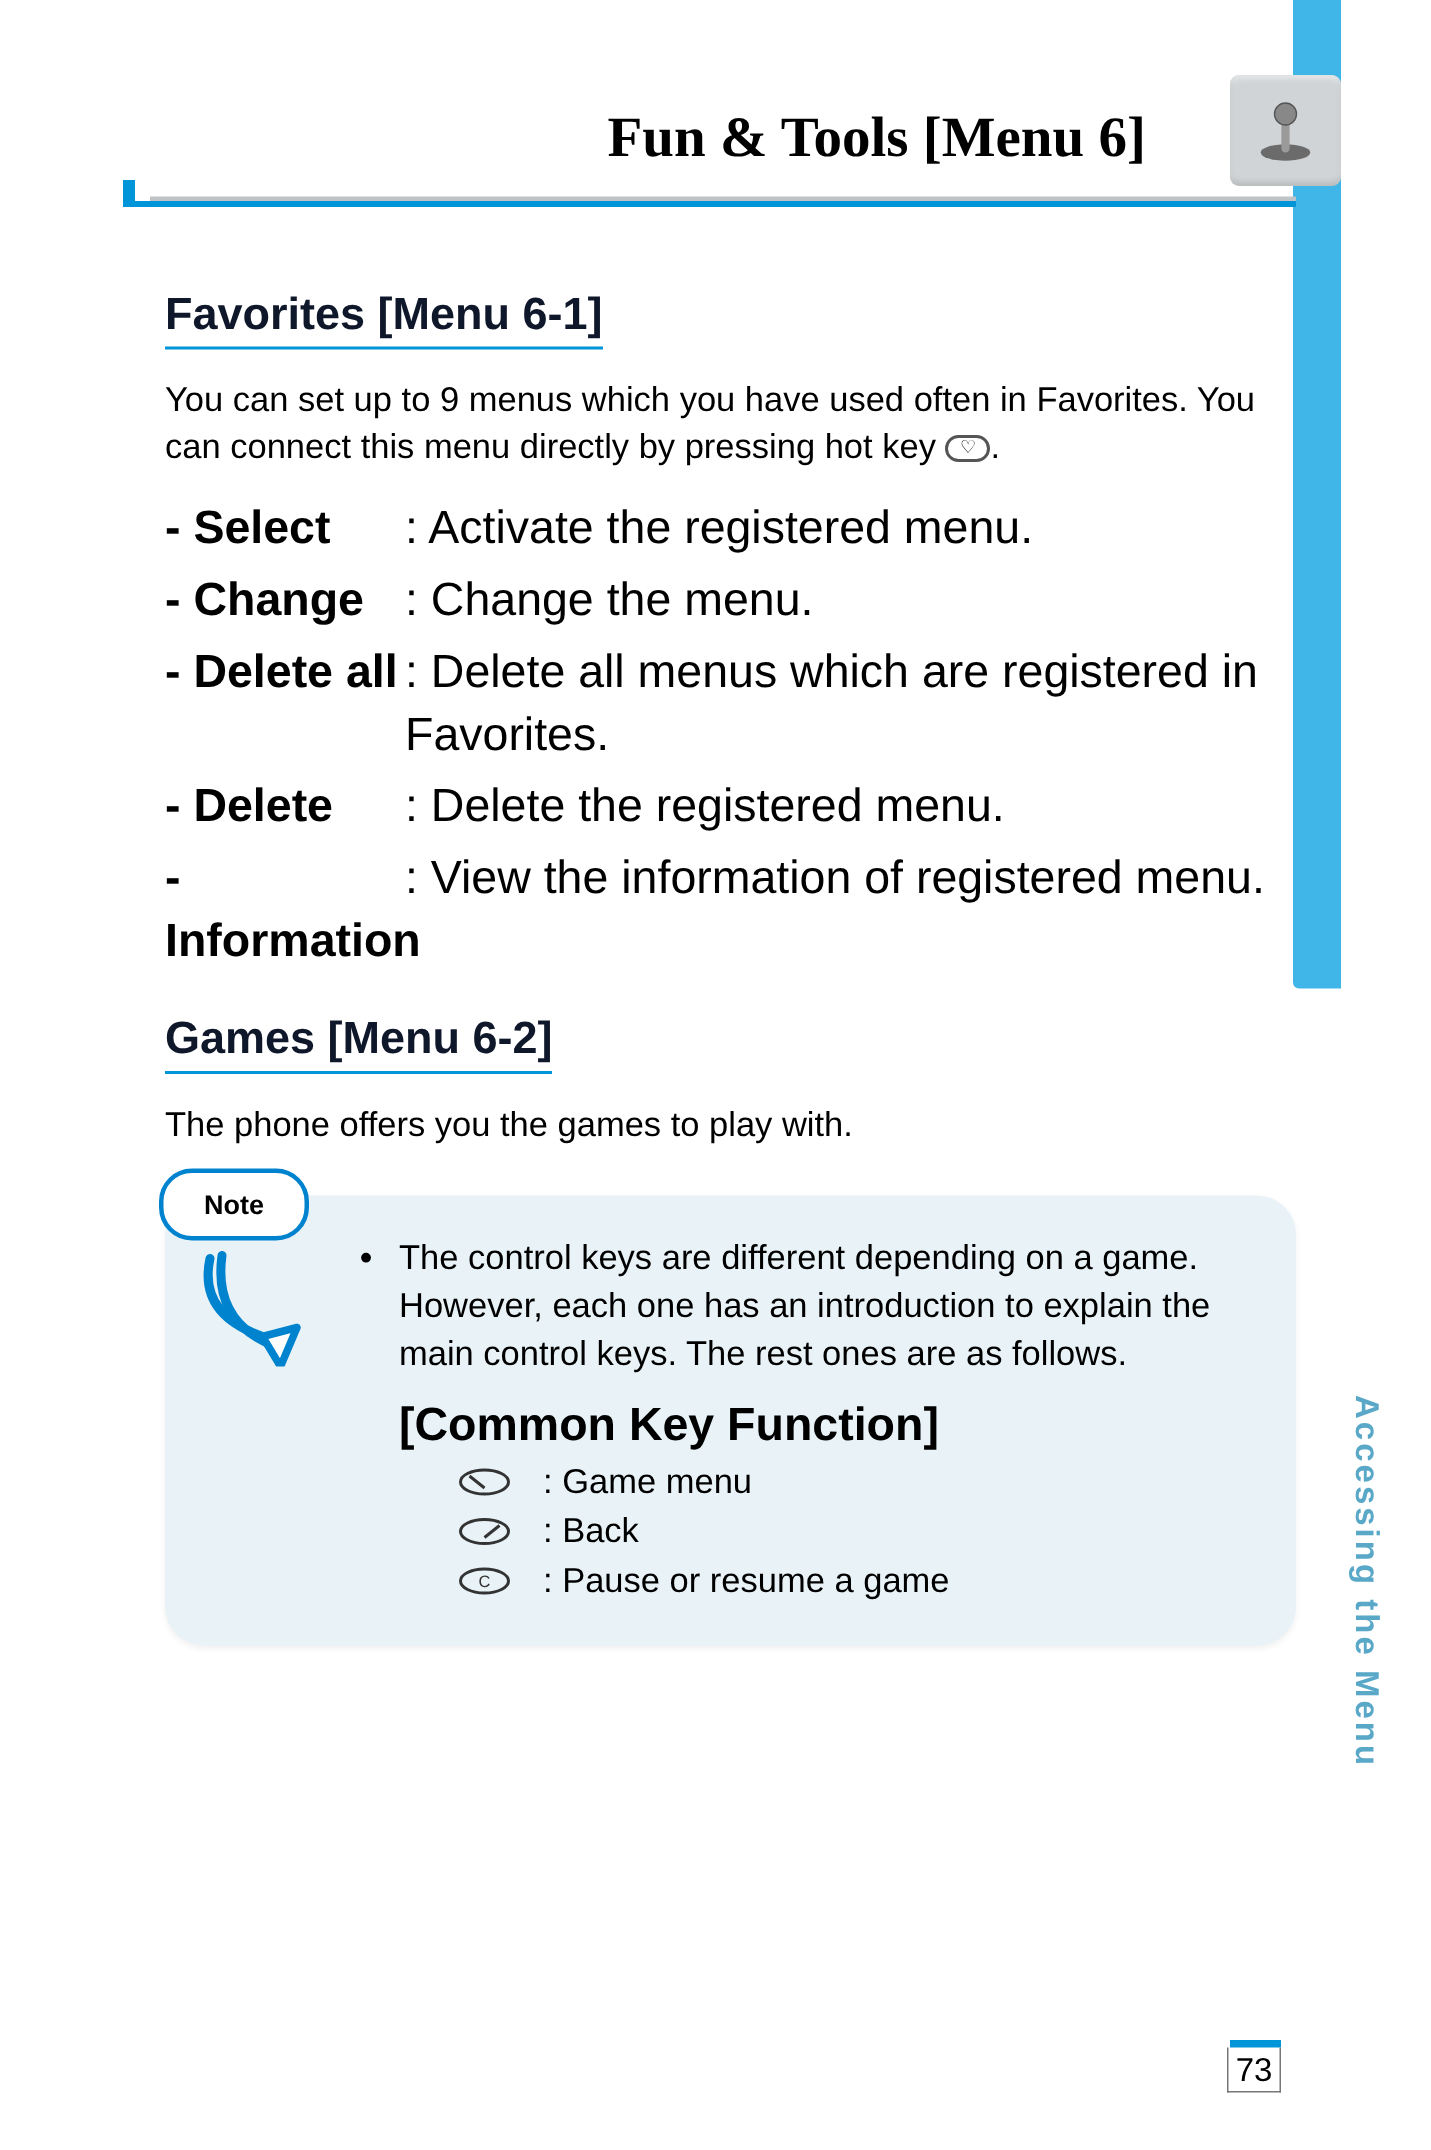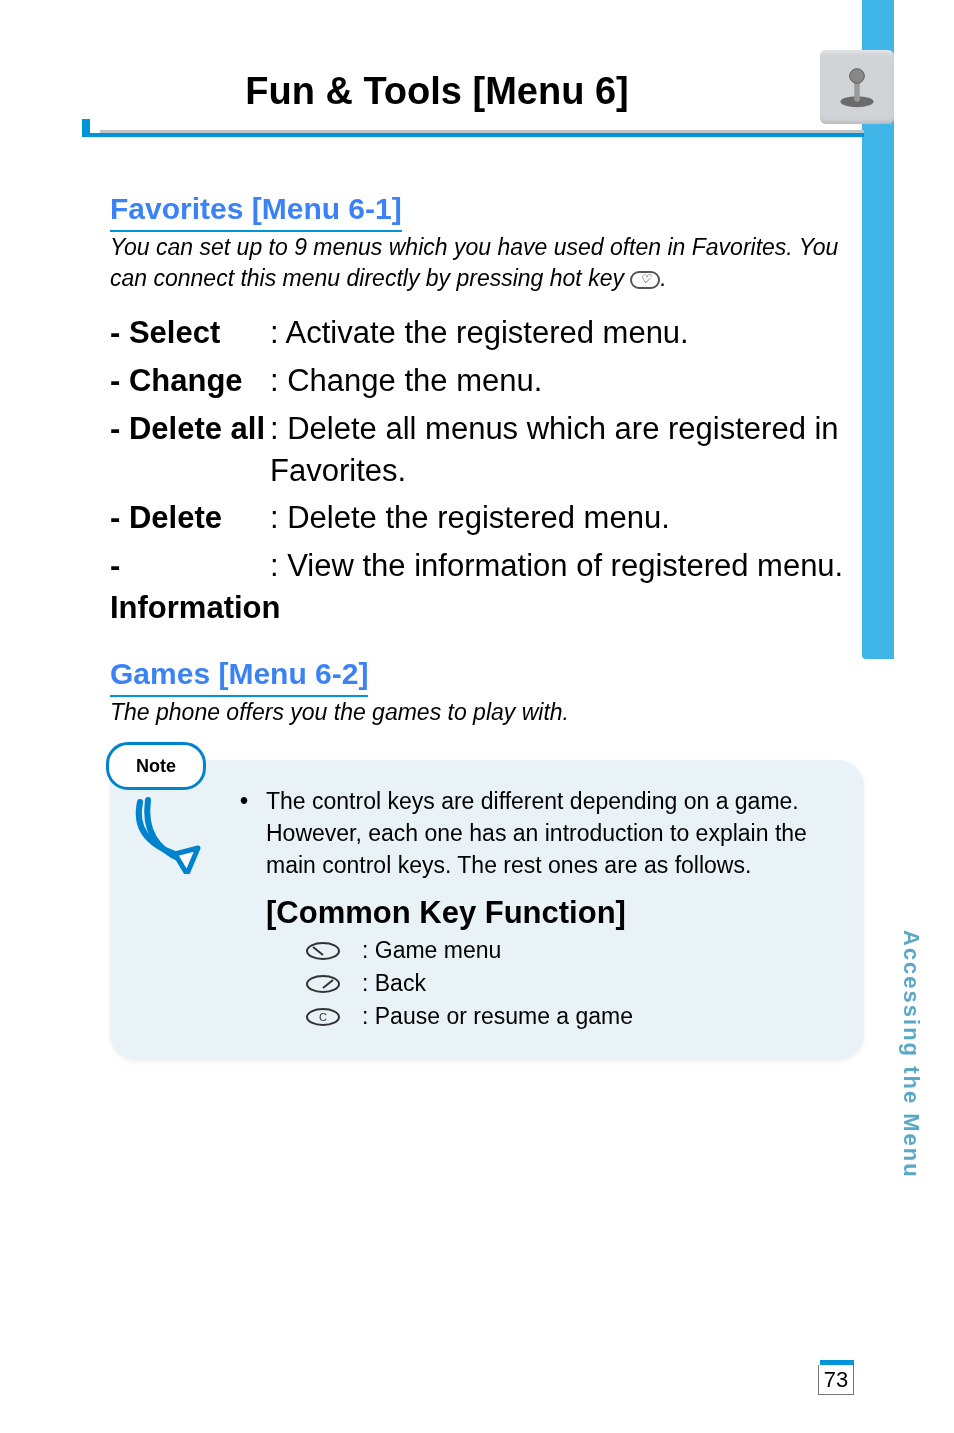--- a/index.html
+++ b/index.html
@@ -33,26 +33,27 @@
     height: 74px;
     background: #d0d4d6;
     border-radius: 6px;
     display: flex;
     align-items: center;
     justify-content: center;
     box-shadow: inset 0 -2px 4px rgba(0,0,0,0.15), inset 0 2px 4px rgba(255,255,255,0.6);
   }
   .corner-icon svg { width: 44px; height: 44px; }
   h1.page-title {
-    text-align: center;
+    text-align: right;
     font-size: 38px;
     font-weight: bold;
     margin-right: 100px;
     margin-top: 20px;
     padding-bottom: 12px;
+    font-family: Liberation Serif, serif;
   }
   .title-underline {
     position: relative;
     height: 12px;
     margin-bottom: 55px;
   }
   .title-underline .gray-line {
     position: absolute;
     left: -10px;
     right: 0;
@@ -70,32 +71,32 @@
   }
   .title-underline .blue-block {
     position: absolute;
     left: -28px;
     bottom: 0;
     width: 8px;
     height: 18px;
     background: #0095d9;
   }
   h2.section-heading {
-    color: #3b82f6;
+    color: #0f172a;
     font-size: 30px;
     font-weight: bold;
     border-bottom: 2px solid #0095d9;
     display: inline-block;
     padding-bottom: 4px;
+    margin-bottom: 18px;
   }
   p.body {
     font-size: 23px;
     line-height: 1.35;
     margin-bottom: 18px;
-    font-style: italic;
   }
   .defs { margin-bottom: 28px; }
   .def-row {
     font-size: 31px;
     line-height: 1.35;
     margin: 6px 0;
     display: flex;
   }
   .def-term {
     font-weight: bold;

